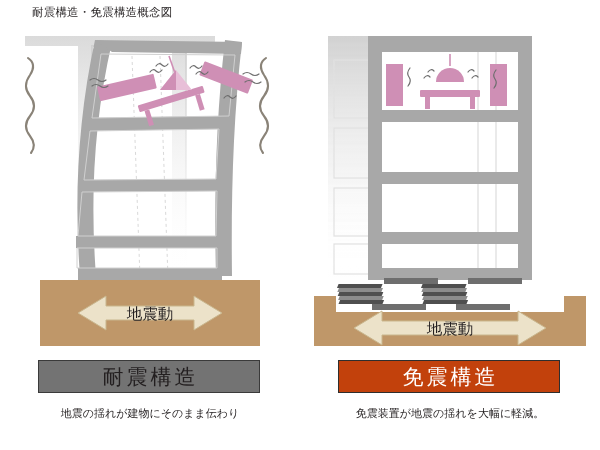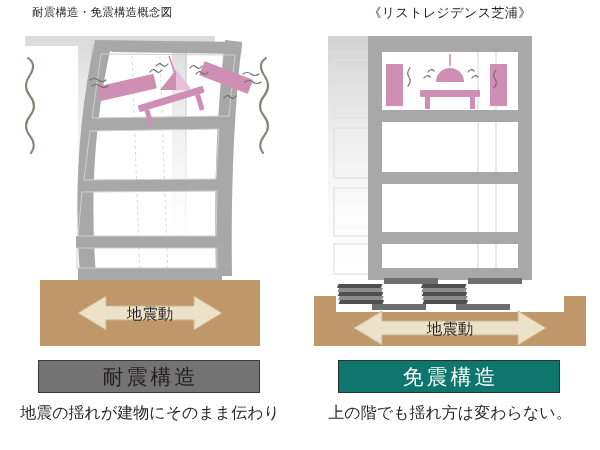--- a/index.html
+++ b/index.html
@@ -77,45 +77,44 @@
     font-size: 21px;
     letter-spacing: 3px;
     text-indent: 3px;
   }
   .plate-light {
     background: #737373;
     border: 1.4px solid #3a3a3a;
     color: #231f20;
   }
   .plate-dark {
-    background: #0f766e;
+    background: #c2410c;
     border: 1.4px solid #2e2e2e;
     color: #ffffff;
   }
 
   .desc {
     position: absolute;
     left: 10px;
     top: 376px;
     width: 280px;
     text-align: center;
-    font-size: 16px;
+    font-size: 11px;
     line-height: 18px;
     color: #231f20;
   }
   .desc span { display: block; }
 </style>
 </head>
 <body>
 
 <div id="root">
 
   <div class="caption-left">耐震構造・免震構造概念図</div>
 
-  <div class="caption-right">《リストレジデンス芝浦》</div>
 
   <div class="panel panel-left">
 
     <div class="illus">
       <svg width="300" height="320" viewBox="0 0 300 320" xmlns="http://www.w3.org/2000/svg">
         <defs>
           <linearGradient id="ghostFadeL" x1="0" y1="0" x2="0" y2="1">
             <stop offset="0%" stop-color="#b9b9b9" stop-opacity="0.95"></stop>
             <stop offset="45%" stop-color="#d8d8d8" stop-opacity="0.55"></stop>
             <stop offset="100%" stop-color="#ffffff" stop-opacity="0"></stop>
@@ -307,17 +306,17 @@
         <g>
           <path d="M54 300 L82 283 L82 293 L218 293 L218 283 L246 300 L218 317 L218 307 L82 307 L82 317 Z" fill="#ece2c9" stroke="#c9b68d" stroke-width="1"></path>
         </g>
         <text x="150" y="306" text-anchor="middle" font-size="15.5" font-family="'Liberation Sans', 'DejaVu Sans', sans-serif" fill="#231f20" id="lbl-right-arrow">地震動</text>
       </svg>
     </div>
 
     <div class="plate plate-dark">免震構造</div>
 
     <div class="desc">
-      <span>上の階でも揺れ方は変わらない。</span>
+      <span>免震装置が地震の揺れを大幅に軽減。</span>
     </div>
   </div>
 
 </div>
 
 </body></html>

